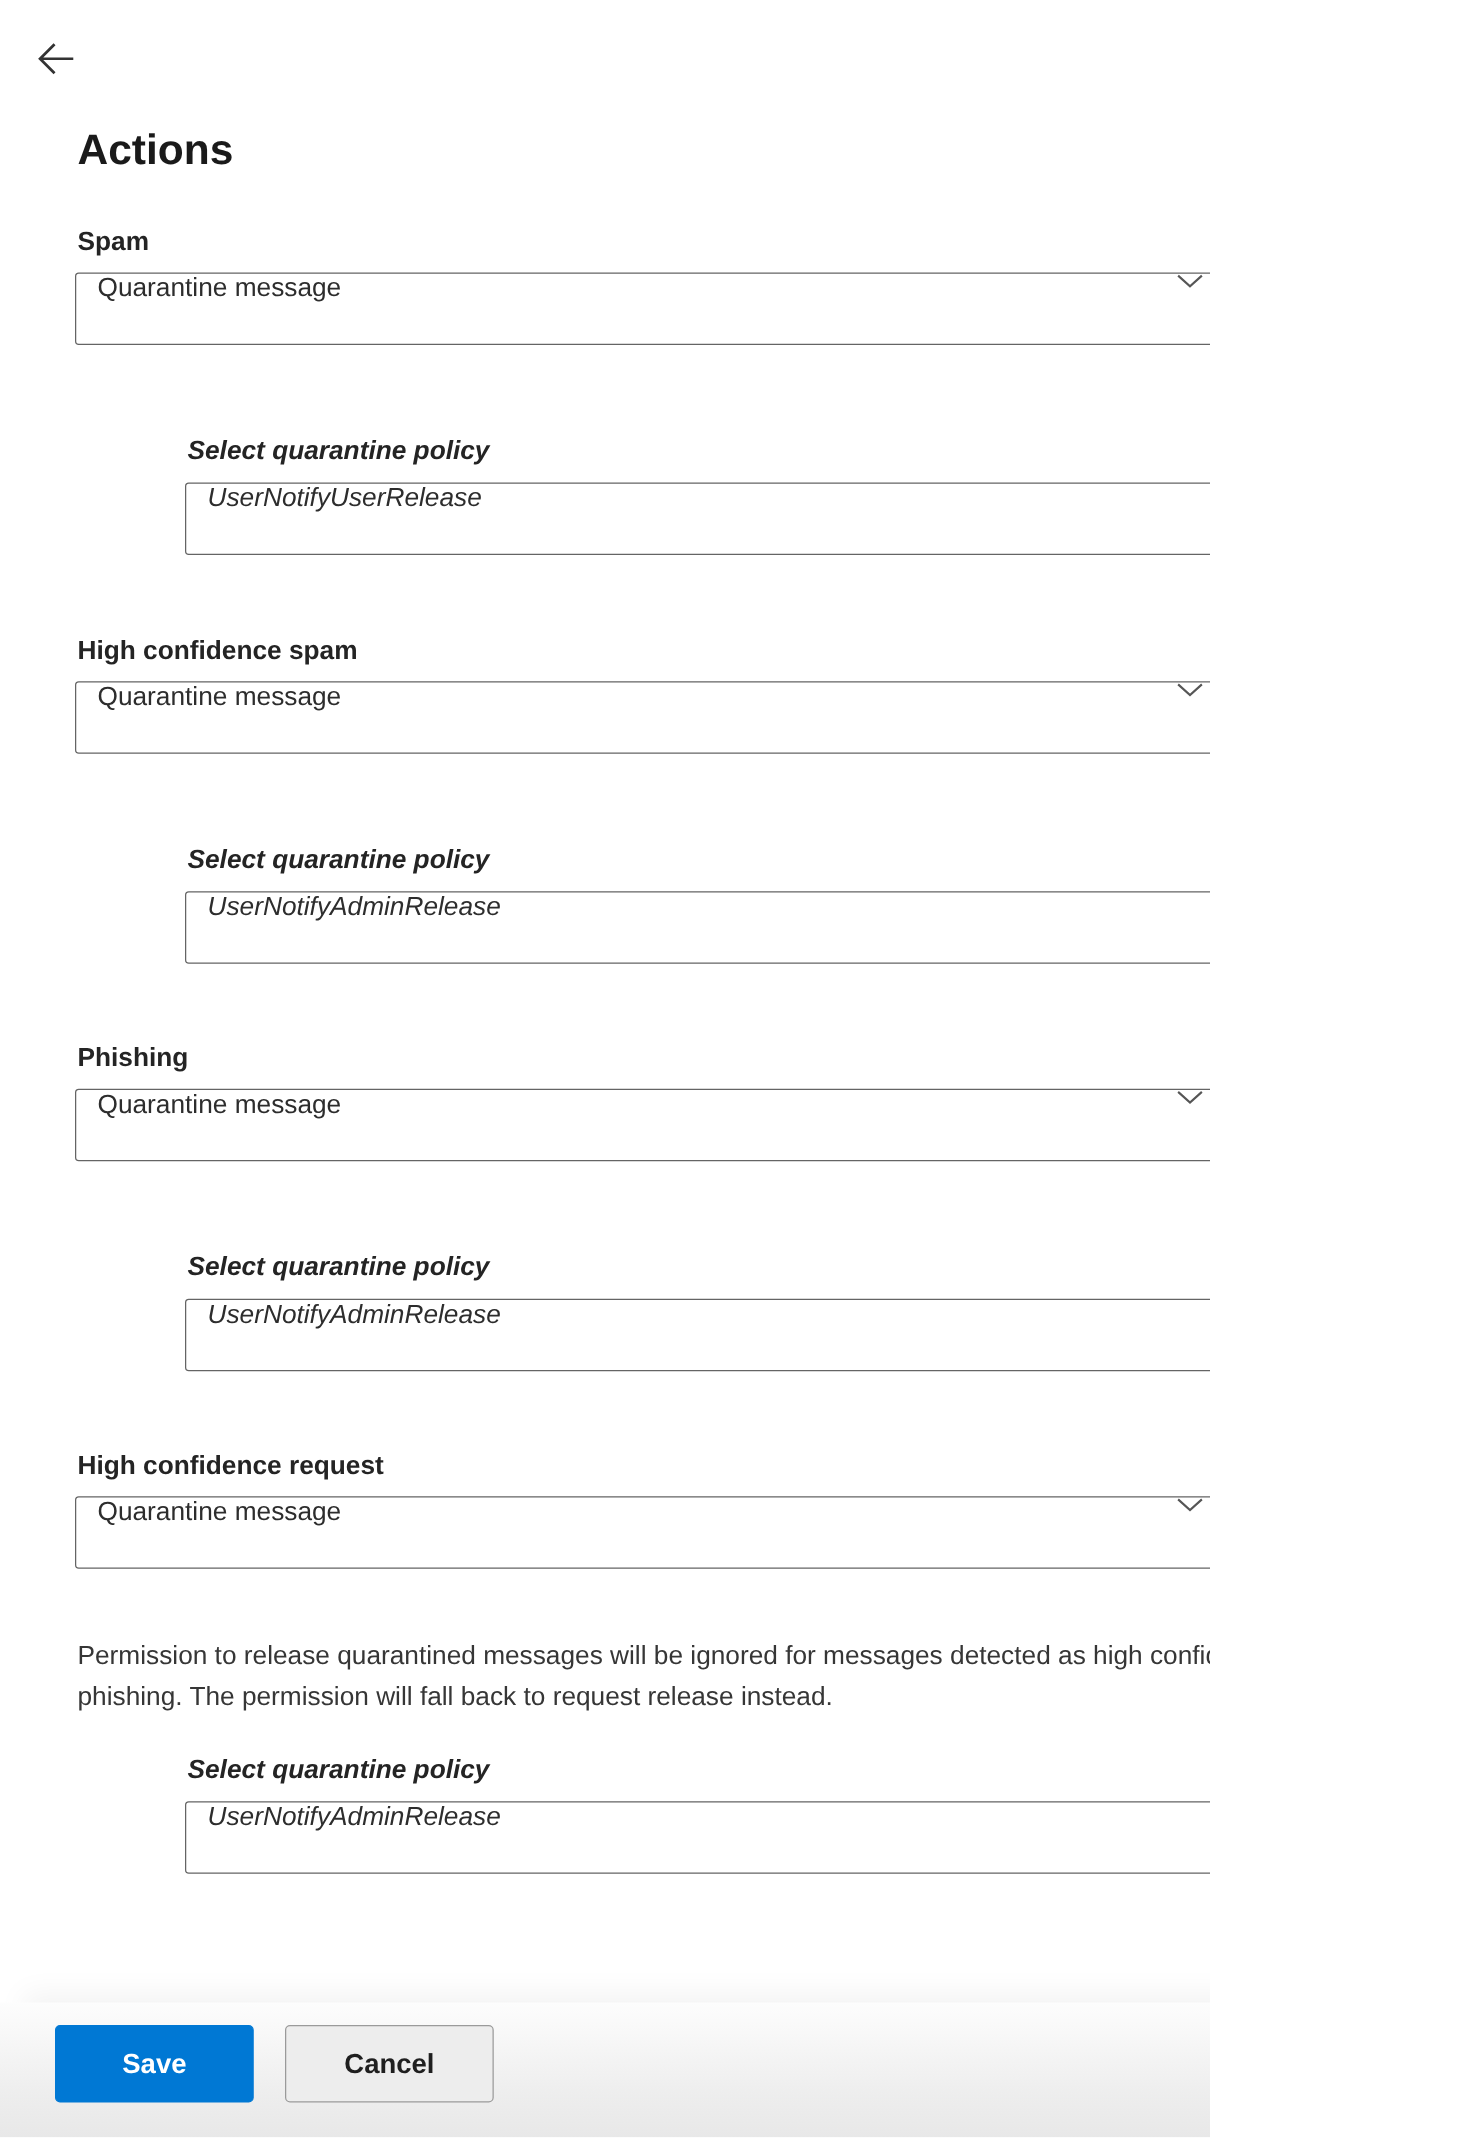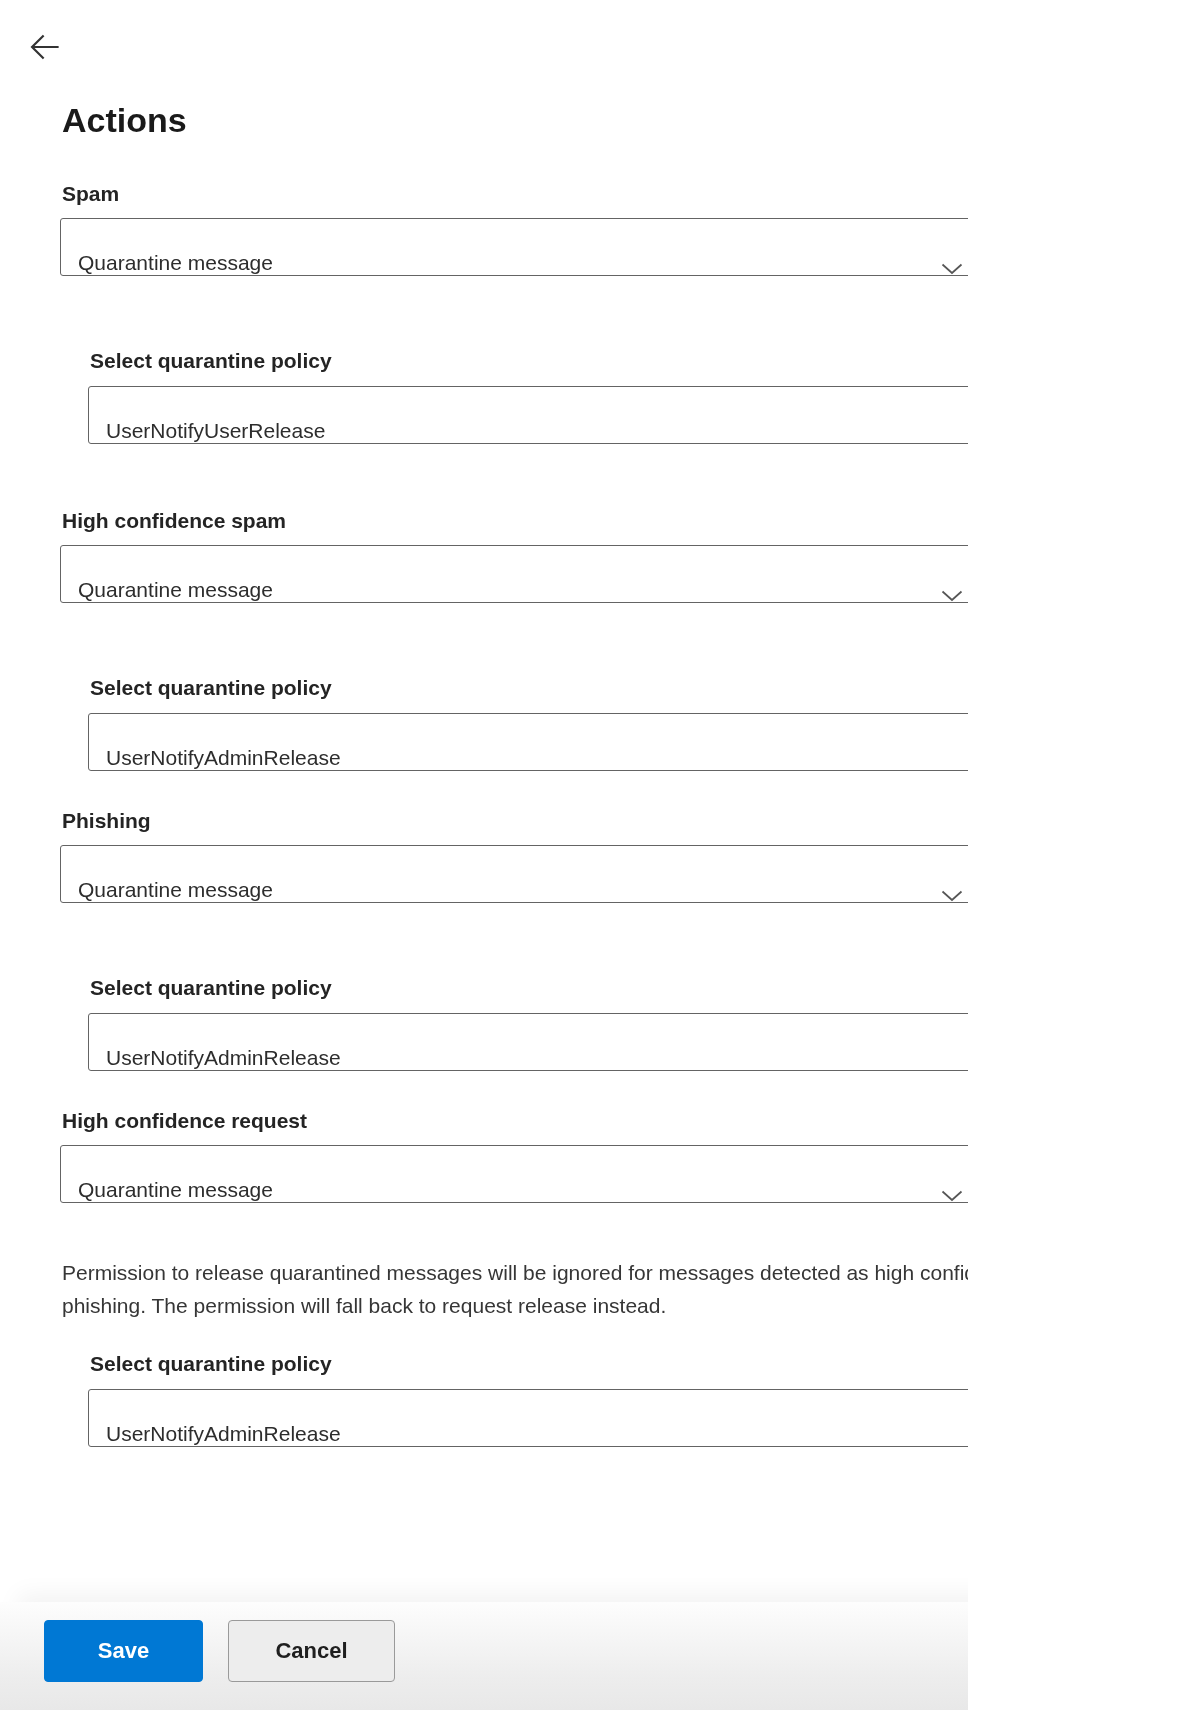--- a/index.html
+++ b/index.html
@@ -14,31 +14,31 @@
   .back-btn{left:22px;top:26px;}
   .close-btn{left:1110px;top:28px;}
   .content{position:absolute;left:60px;top:0;width:990px;}
   h1.title{
     margin:98px 0 0 2px;font-size:34px;line-height:44px;font-weight:700;color:#1a1a1a;
   }
   .sec-label{
     margin:63px 0 0 2px;font-size:21px;line-height:27px;font-weight:600;color:#242424;
   }
   .sec-label.first{margin-top:38px;}
-  .sec-label.mt62{margin-top:36px;}
+  .sec-label.mt62{margin-top:62px;}
   .dropdown{
     margin-top:11px;
     width:928px;height:58px;box-sizing:border-box;
     border:1.6px solid #646464;border-radius:3px;background:#fff;
-    display:flex;align-items:flex-end;justify-content:space-between;
+    display:flex;align-items:flex-start;justify-content:space-between;
     padding:0 24px 0 17px;cursor:pointer;
   }
   .dd-value{font-size:21px;color:#2d2d2d;}
   .chevron{display:flex;align-items:center;}
-  .policy{margin-left:28px;}
+  .policy{margin-left:88px;font-style:italic;}
   .policy .sec-label{margin-top:71px;}
   .policy .sec-label.tight{margin-top:28px;}
   .policy .dropdown{margin-top:12px;}
   .note{
     margin:53px 0 0 2px;width:968px;
     font-size:21px;line-height:33px;color:#363636;
   }
   .bcl-label{
     margin:66px 0 0 2px;font-size:22px;line-height:30px;font-weight:600;color:#242424;
   }

